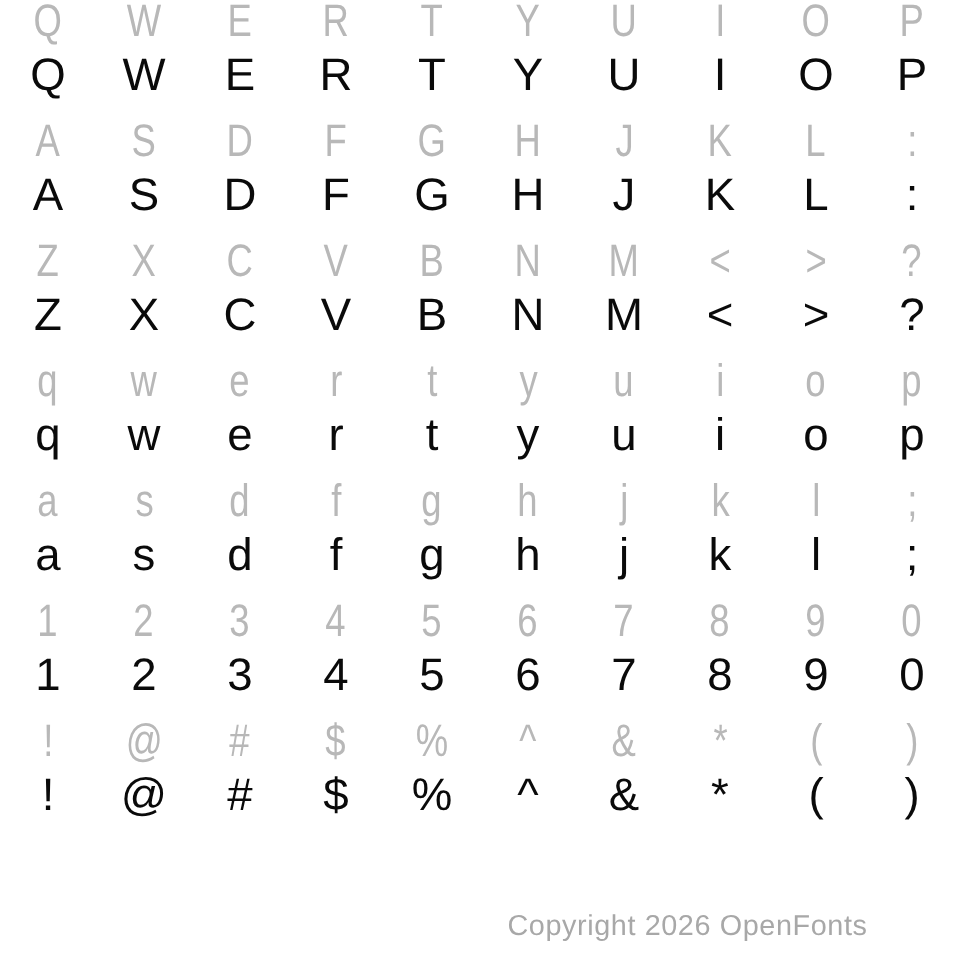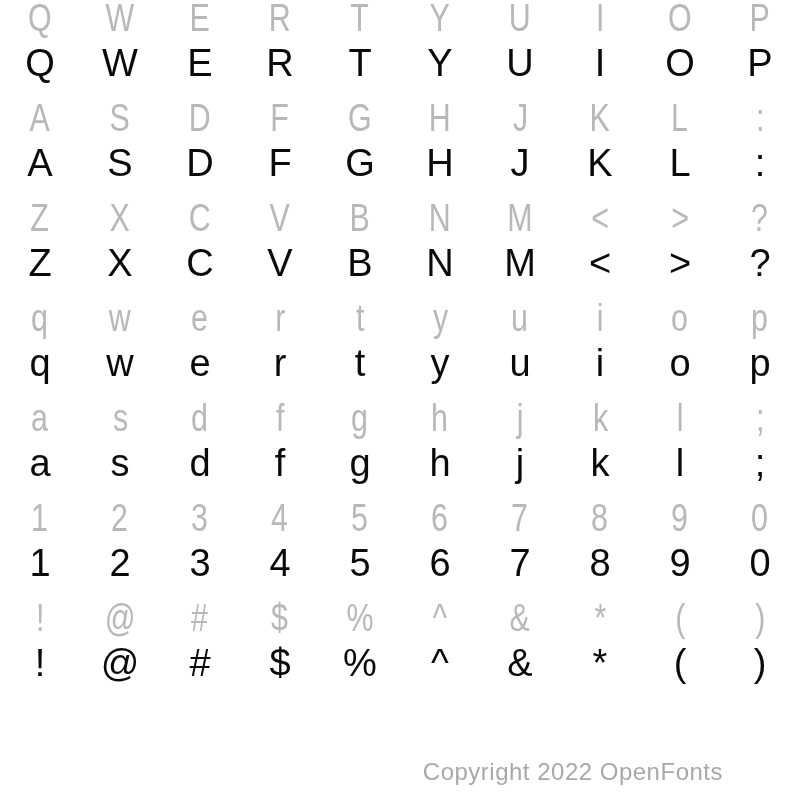--- a/index.html
+++ b/index.html
@@ -69,14 +69,14 @@
       <div class="glyph-row ink" style="top: 238px;"><span class="glyph">Z</span><span class="glyph">X</span><span class="glyph">C</span><span class="glyph">V</span><span class="glyph">B</span><span class="glyph">N</span><span class="glyph">M</span><span class="glyph">&lt;</span><span class="glyph">&gt;</span><span class="glyph">?</span></div>
       <div class="glyph-row ref" style="top: 293px;"><span class="glyph">q</span><span class="glyph">w</span><span class="glyph">e</span><span class="glyph">r</span><span class="glyph">t</span><span class="glyph">y</span><span class="glyph">u</span><span class="glyph">i</span><span class="glyph">o</span><span class="glyph">p</span></div>
       <div class="glyph-row ink" style="top: 338px;"><span class="glyph">q</span><span class="glyph">w</span><span class="glyph">e</span><span class="glyph">r</span><span class="glyph">t</span><span class="glyph">y</span><span class="glyph">u</span><span class="glyph">i</span><span class="glyph">o</span><span class="glyph">p</span></div>
       <div class="glyph-row ref" style="top: 393px;"><span class="glyph">a</span><span class="glyph">s</span><span class="glyph">d</span><span class="glyph">f</span><span class="glyph">g</span><span class="glyph">h</span><span class="glyph">j</span><span class="glyph">k</span><span class="glyph">l</span><span class="glyph">;</span></div>
       <div class="glyph-row ink" style="top: 438px;"><span class="glyph">a</span><span class="glyph">s</span><span class="glyph">d</span><span class="glyph">f</span><span class="glyph">g</span><span class="glyph">h</span><span class="glyph">j</span><span class="glyph">k</span><span class="glyph">l</span><span class="glyph">;</span></div>
       <div class="glyph-row ref" style="top: 493px;"><span class="glyph">1</span><span class="glyph">2</span><span class="glyph">3</span><span class="glyph">4</span><span class="glyph">5</span><span class="glyph">6</span><span class="glyph">7</span><span class="glyph">8</span><span class="glyph">9</span><span class="glyph">0</span></div>
       <div class="glyph-row ink" style="top: 538px;"><span class="glyph">1</span><span class="glyph">2</span><span class="glyph">3</span><span class="glyph">4</span><span class="glyph">5</span><span class="glyph">6</span><span class="glyph">7</span><span class="glyph">8</span><span class="glyph">9</span><span class="glyph">0</span></div>
       <div class="glyph-row ref" style="top: 593px;"><span class="glyph">!</span><span class="glyph">@</span><span class="glyph">#</span><span class="glyph">$</span><span class="glyph">%</span><span class="glyph">^</span><span class="glyph">&amp;</span><span class="glyph">*</span><span class="glyph">(</span><span class="glyph">)</span></div>
       <div class="glyph-row ink" style="top: 638px;"><span class="glyph">!</span><span class="glyph">@</span><span class="glyph">#</span><span class="glyph">$</span><span class="glyph">%</span><span class="glyph">^</span><span class="glyph">&amp;</span><span class="glyph">*</span><span class="glyph">(</span><span class="glyph">)</span></div>
     </div>
-  <div class="footer">Copyright 2022 OpenFonts</div>
+  <div class="footer">Copyright 2026 OpenFonts</div>
 </div>
 
 </body></html>

